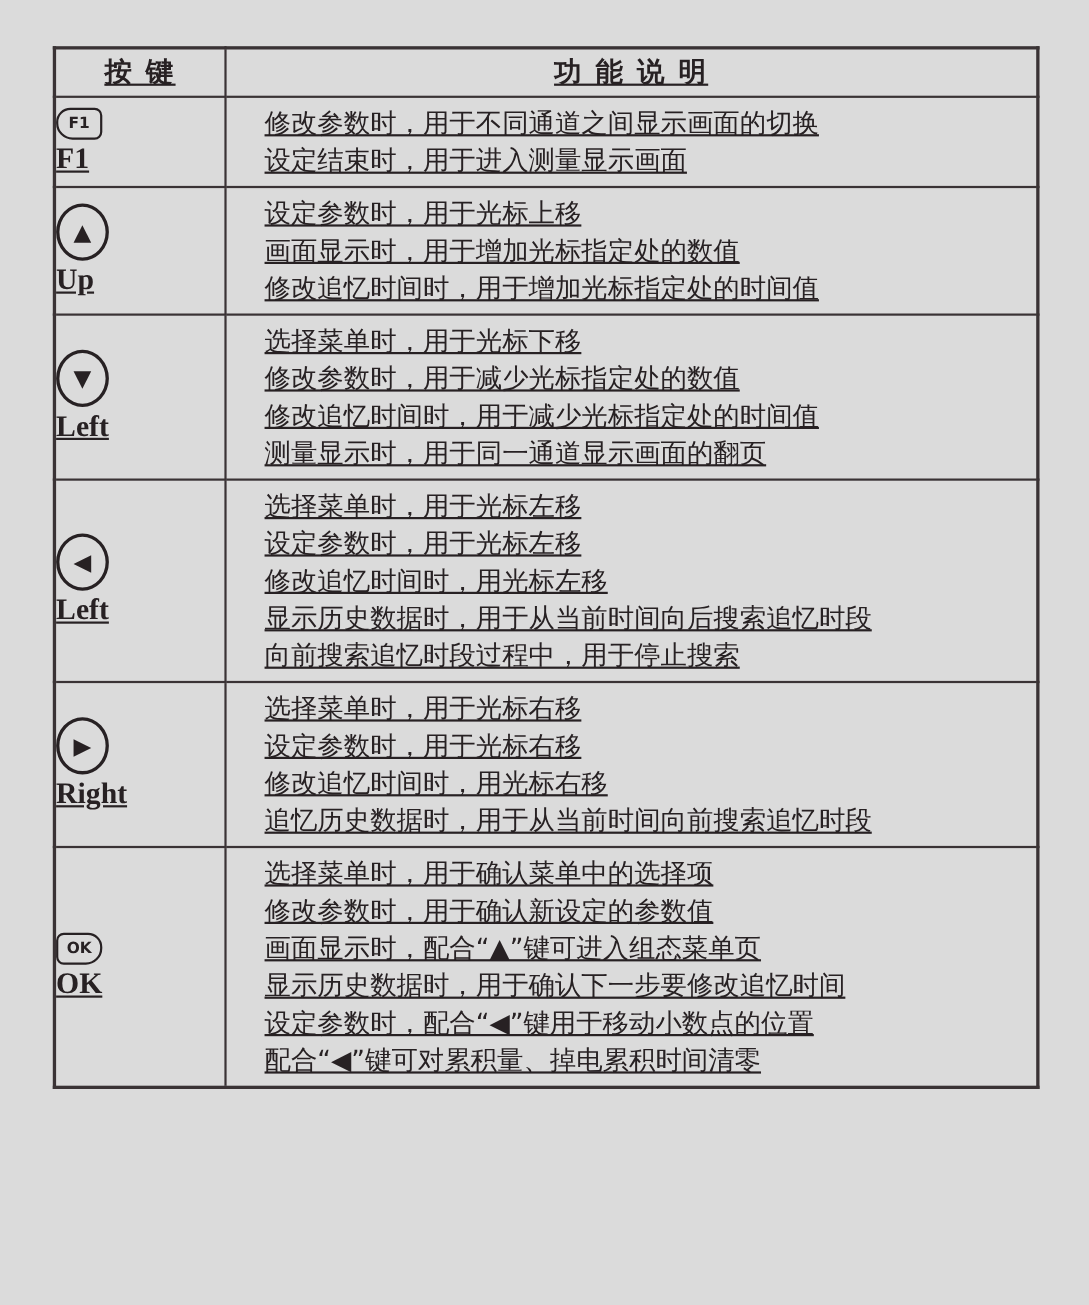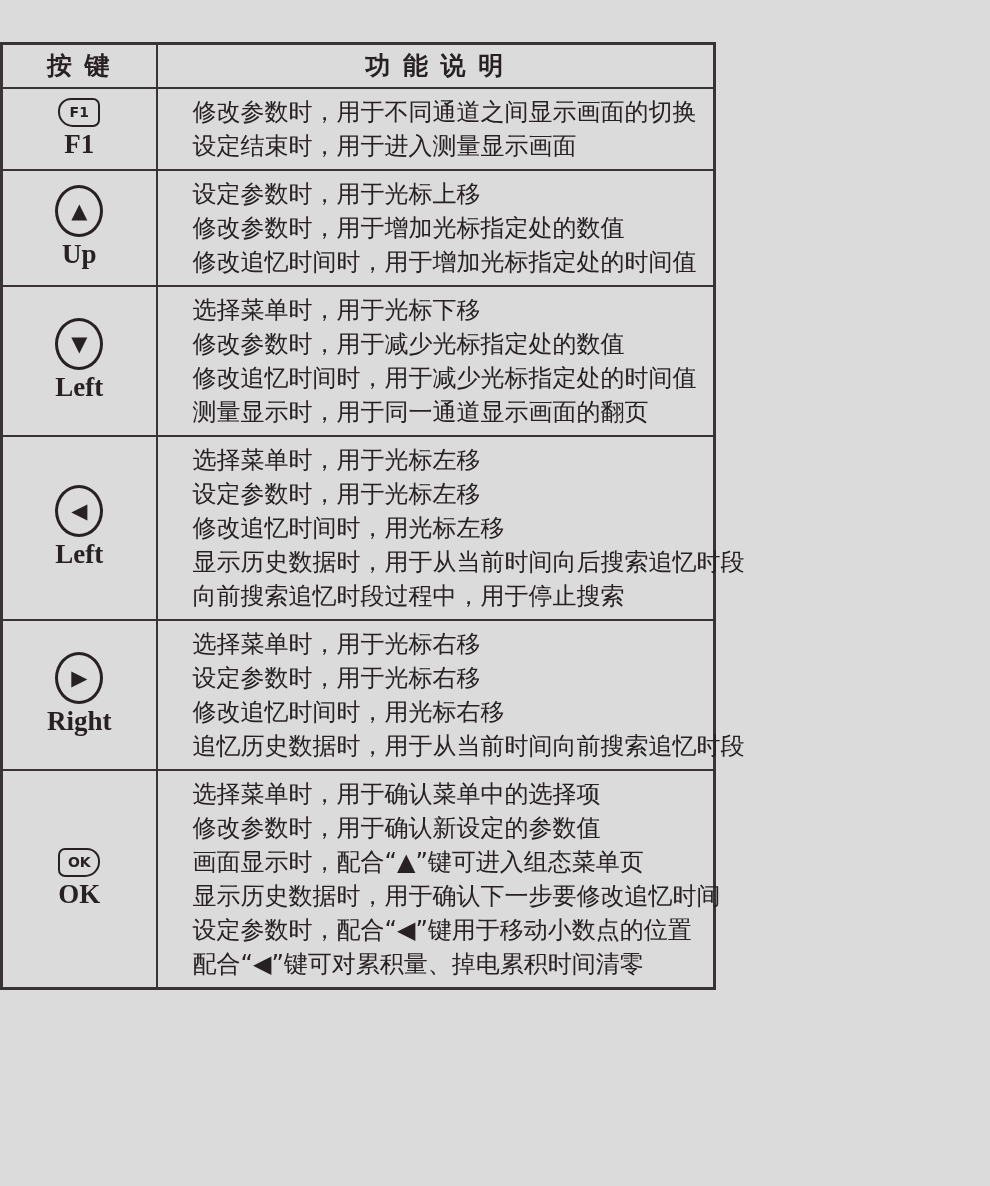--- a/index.html
+++ b/index.html
@@ -16,41 +16,43 @@
     color:var(--ink);
     font-family:"DejaVu Sans","Liberation Sans",sans-serif;
     overflow:hidden;
   }
   .page{
     width:990px;
     height:1186px;
     padding-top:42px;
   }
   table.key-table{
-    width:716px;
+    margin-left:48px;
+    width:897px;
     border-collapse:collapse;
     border:3px solid var(--line);
     table-layout:fixed;
     background:var(--bg);
+    text-decoration:underline;
   }
   table.key-table th,
   table.key-table td{
     border:2px solid var(--line);
   }
   th.col-key{width:155px;}
   thead th{
     height:44px;
     font-size:25px;
     font-weight:600;
     text-align:center;
     color:var(--ink);
     letter-spacing:2px;
   }
   td.key-cell{
-    text-align:center;
+    text-align:left;
     vertical-align:middle;
     padding:9px 0;
   }
   td.desc-cell{
     vertical-align:middle;
     padding:6px 14px 6px 35px;
     font-size:24px;
     line-height:34px;
     color:var(--ink);
   }
@@ -113,21 +115,21 @@
             <div class="desc-line">修改参数时，用于不同通道之间显示画面的切换</div>
             <div class="desc-line">设定结束时，用于进入测量显示画面</div>
           </td>
         </tr>
         <tr>
           <td class="key-cell"><span class="circle-key">
               <span class="tri">▲</span>
             </span><div class="key-label">Up</div></td>
           <td class="desc-cell">
             <div class="desc-line">设定参数时，用于光标上移</div>
-            <div class="desc-line">修改参数时，用于增加光标指定处的数值</div>
+            <div class="desc-line">画面显示时，用于增加光标指定处的数值</div>
             <div class="desc-line">修改追忆时间时，用于增加光标指定处的时间值</div>
           </td>
         </tr>
         <tr>
           <td class="key-cell"><span class="circle-key">
               <span class="tri">▼</span>
             </span><div class="key-label">Left</div></td>
           <td class="desc-cell">
             <div class="desc-line">选择菜单时，用于光标下移</div>
             <div class="desc-line">修改参数时，用于减少光标指定处的数值</div>

